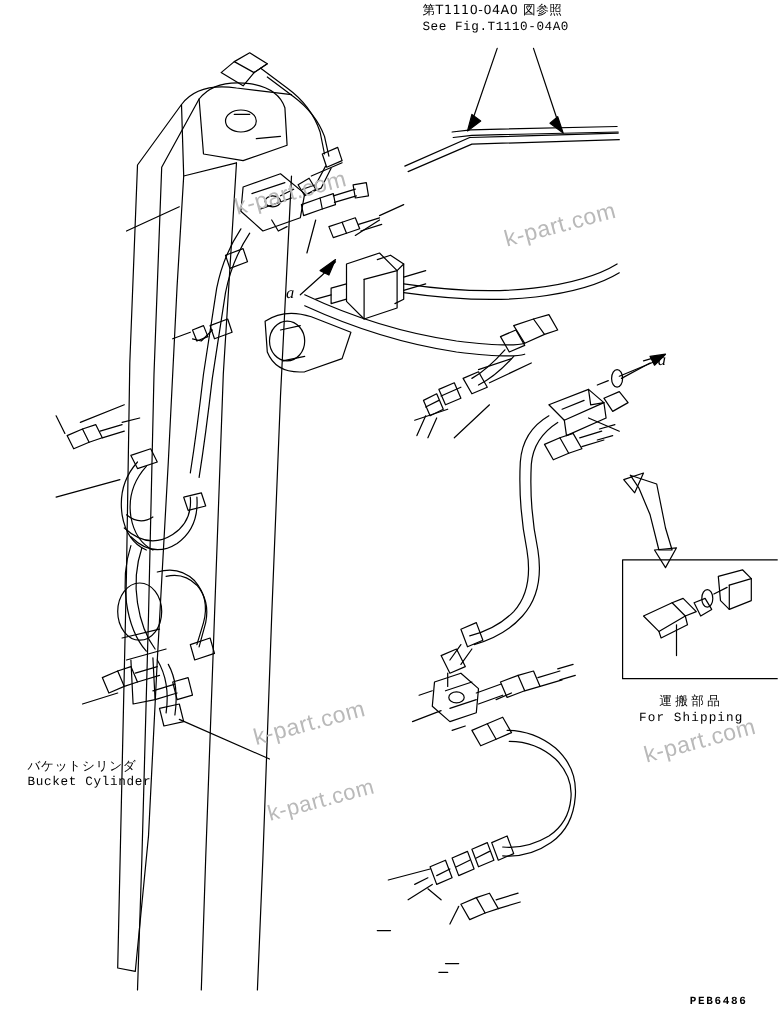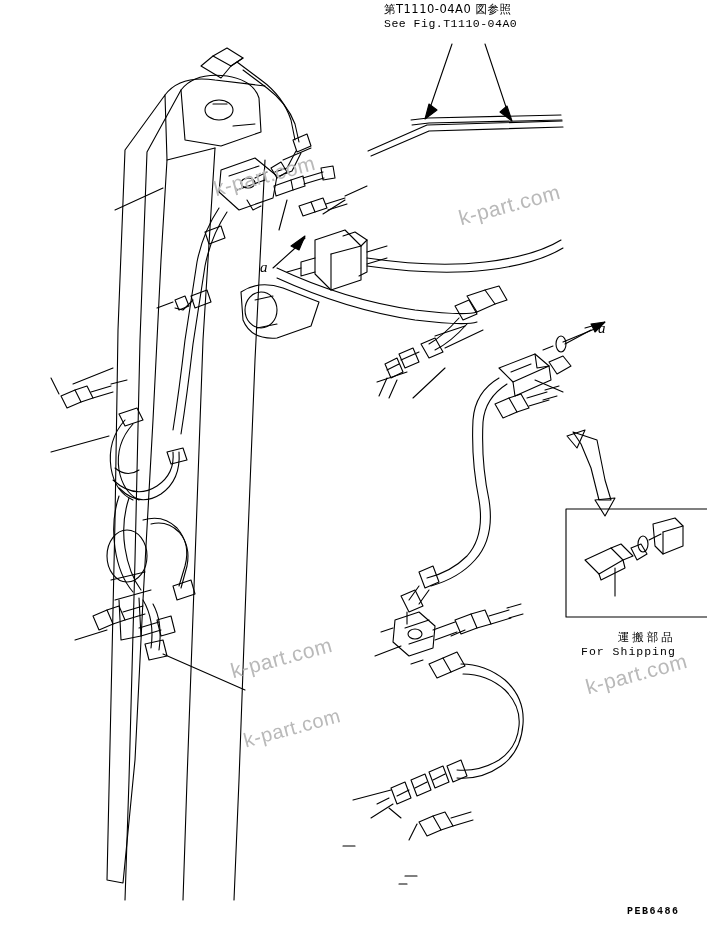--- a/index.html
+++ b/index.html
@@ -50,21 +50,21 @@
   }
   #bucket-label .jp {
     font-family: "DejaVu Sans", sans-serif;
     font-size: 11.5px;
   }
   #shipping-label {
     left: 566px;
     top: 630px;
     font-size: 11.5px;
     letter-spacing: 1px;
-    text-align: right;
+    text-align: center;
   }
   #shipping-label .jp {
     font-family: "DejaVu Sans", sans-serif;
     font-size: 11.5px;
     letter-spacing: 3px;
   }
   #part-number {
     left: 612px;
     top: 906px;
     font-size: 10px;
@@ -393,20 +393,21 @@
         <path d="M330 196 L352 186"></path>
         <path d="M362 382 L392 372"></path>
         <path d="M436 636 L450 630"></path>
       </g>
 
     </g>
   </svg>
 
   <div class="lbl" id="ref-note"><span class="jp">第T1110-04A0 図参照</span><br><span>See Fig.T1110-04A0</span></div>
 
+  <div class="lbl" id="bucket-label"><span class="jp">バケットシリンダ</span><br><span>Bucket Cylinder</span></div>
 
   <div class="lbl" id="shipping-label"><span class="jp">運搬部品</span><br><span>For Shipping</span></div>
 
   <div class="lbl" id="part-number">PEB6486</div>
 
   <div class="callout" id="callout-a1">a</div>
   <div class="callout" id="callout-a2">a</div>
 
   <div class="wm" id="wm1">k-part.com</div>
   <div class="wm" id="wm2">k-part.com</div>

